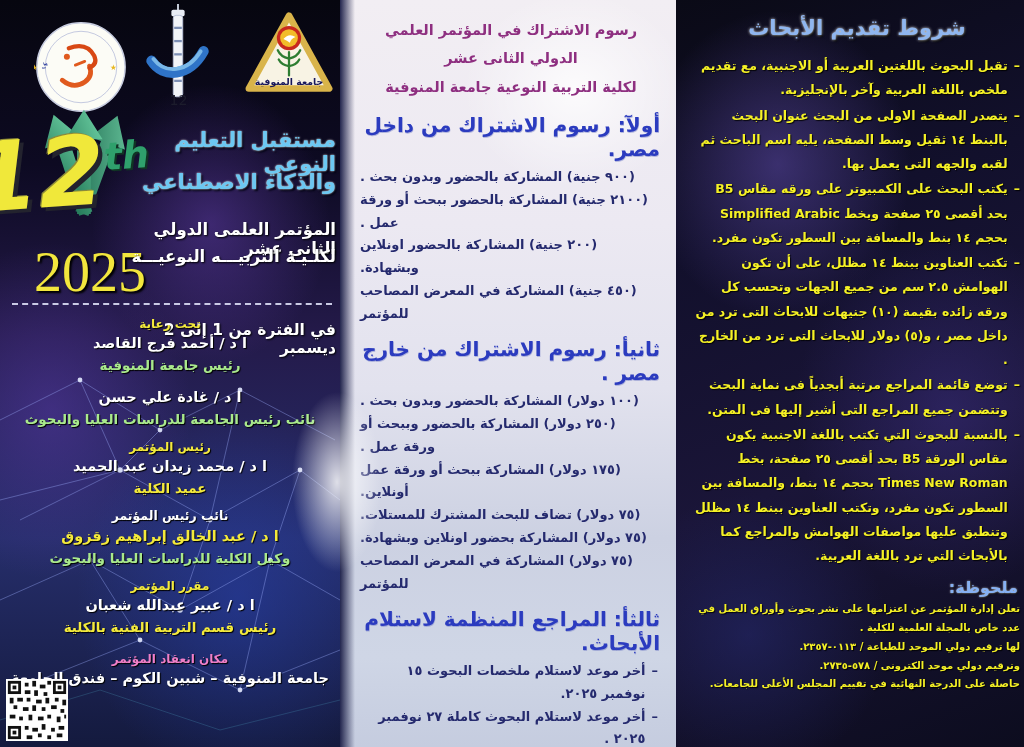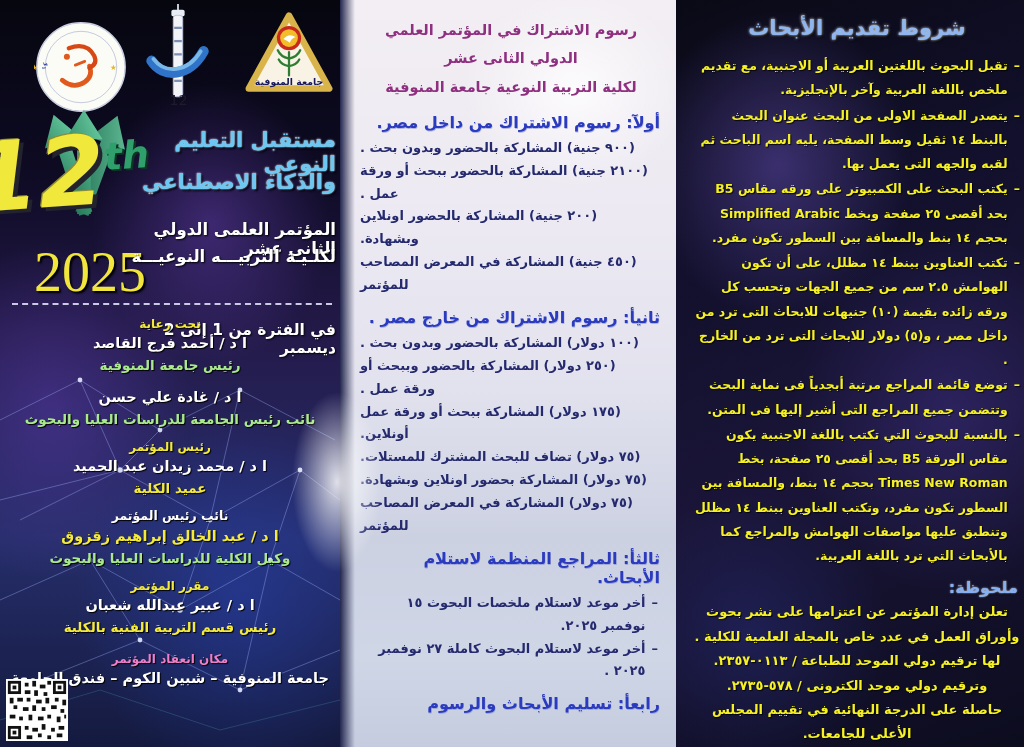--- a/index.html
+++ b/index.html
@@ -52,41 +52,41 @@
 
   
   .col-mid{left:340px;width:336px;direction:rtl;
     background:
       radial-gradient(160px 140px at 70% 12%, rgba(255,255,255,.8), rgba(255,255,255,0) 70%),
       linear-gradient(180deg,#f2eef3 0%,#ece9f2 30%,#e2e2ee 52%,#ccd1e2 72%,#cfd6e6 88%,#c5ccdf 100%);}
   .col-mid::after{content:'';position:absolute;top:0;bottom:0;left:0;width:15px;
     background:linear-gradient(to right,#23264e,rgba(35,38,78,0));}
   .mwrap{position:relative;padding:12px 14px 0 20px;}
   .m-header{font-size:14.5px;line-height:1.95;color:#8e2f80;font-weight:bold;text-align:center;margin:4px 6px 12px;}
-  .m-sec-title{font-size:16px;color:#2b3bbf;font-weight:bold;text-align:right;margin:11px 2px 5px;
+  .m-sec-title{font-size:20px;color:#2b3bbf;font-weight:bold;text-align:right;margin:11px 2px 5px;
     text-shadow:.5px .5px 0 rgba(120,130,200,.5);}
   .m-item{font-size:13px;font-weight:bold;color:#252a6e;line-height:1.76;text-align:left;padding-right:10px;}
   .m-dash-item{display:flex;gap:6px;font-size:13px;font-weight:bold;color:#252a6e;line-height:1.76;padding-right:4px;}
 
   
   .col-right{left:676px;width:364px;direction:rtl;
     background:
       radial-gradient(190px 220px at 28% 22%, rgba(100,80,180,.5), rgba(0,0,0,0) 70%),
       radial-gradient(220px 260px at 75% 55%, rgba(70,55,150,.4), rgba(0,0,0,0) 70%),
       radial-gradient(200px 200px at 20% 85%, rgba(40,45,120,.5), rgba(0,0,0,0) 70%),
       linear-gradient(160deg,#0a0a16 0%,#12102c 30%,#1a1538 60%,#0c0c1e 100%);}
   .rwrap{position:relative;padding:10px 20px 0 18px;}
   .r-header{font-size:21px;font-weight:bold;color:#8fb6ef;text-align:center;margin:6px 0 14px;
     text-shadow:0 0 3px rgba(255,255,255,.9),1.5px 1.5px 2px #000;}
   .r-bullet{display:flex;gap:6px;align-items:flex-start;font-size:12.5px;font-weight:bold;
     color:#f5f125;line-height:1.94;margin-bottom:1px;text-shadow:1px 1px 1px rgba(0,0,0,.85);}
   .dash{flex:0 0 auto;}
   .note-title{font-size:16px;font-weight:bold;color:#86b0f2;text-align:right;margin:10px 2px 3px;
     text-shadow:0 0 2px rgba(255,255,255,.8),1px 1px 2px #000;}
-  .note-line{font-size:13px;font-weight:bold;color:#f5f125;text-align:center;line-height:1.88;
+  .note-line{font-size:10px;font-weight:bold;color:#f5f125;line-height:1.88;
     text-shadow:1px 1px 1px rgba(0,0,0,.85);}
 
   .glow{position:absolute;left:292px;top:392px;width:90px;height:180px;pointer-events:none;
     background:radial-gradient(closest-side,rgba(255,255,255,.85),rgba(255,255,255,0));}
 </style>
 </head>
 <body>
 
 <div class="poster">
 

